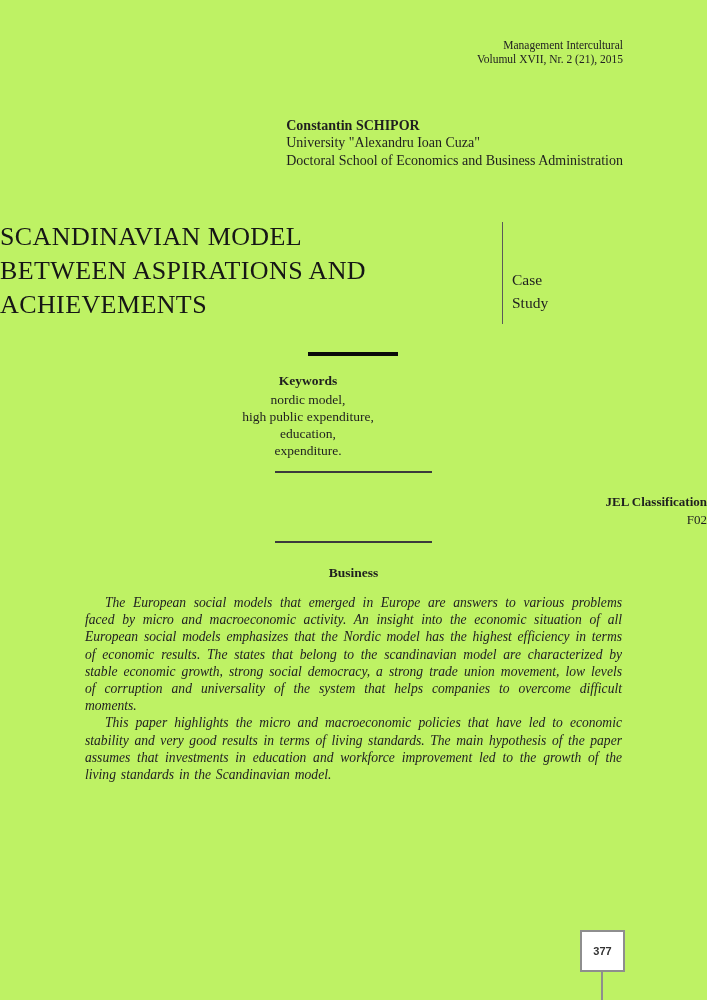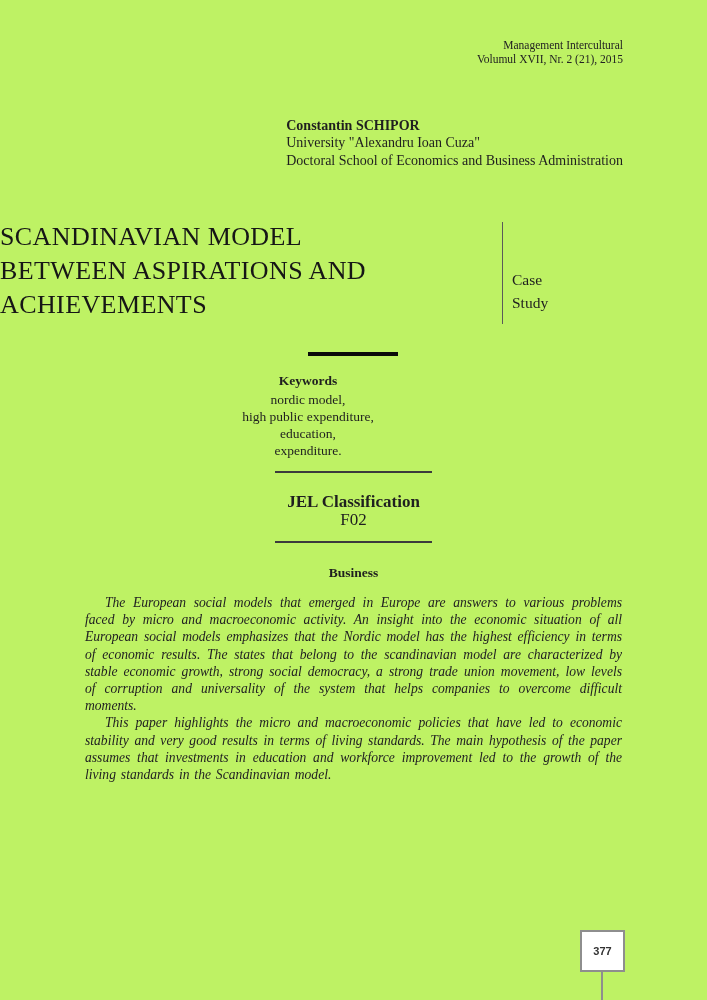--- a/index.html
+++ b/index.html
@@ -104,22 +104,22 @@
     font-weight: bold;
     margin-bottom: 2px;
   }
 
   
   .jel-block {
     position: absolute;
     top: 493px;
     left: 0;
     width: 707px;
-    text-align: center;
-    font-size: 17px;
+    text-align: right;
+    font-size: 13px;
     line-height: 18px;
     color: #1f1f1f;
   }
   .jel-heading { font-weight: bold; }
 
   
   .abstract-heading {
     position: absolute;
     top: 565px;
     left: 0;

